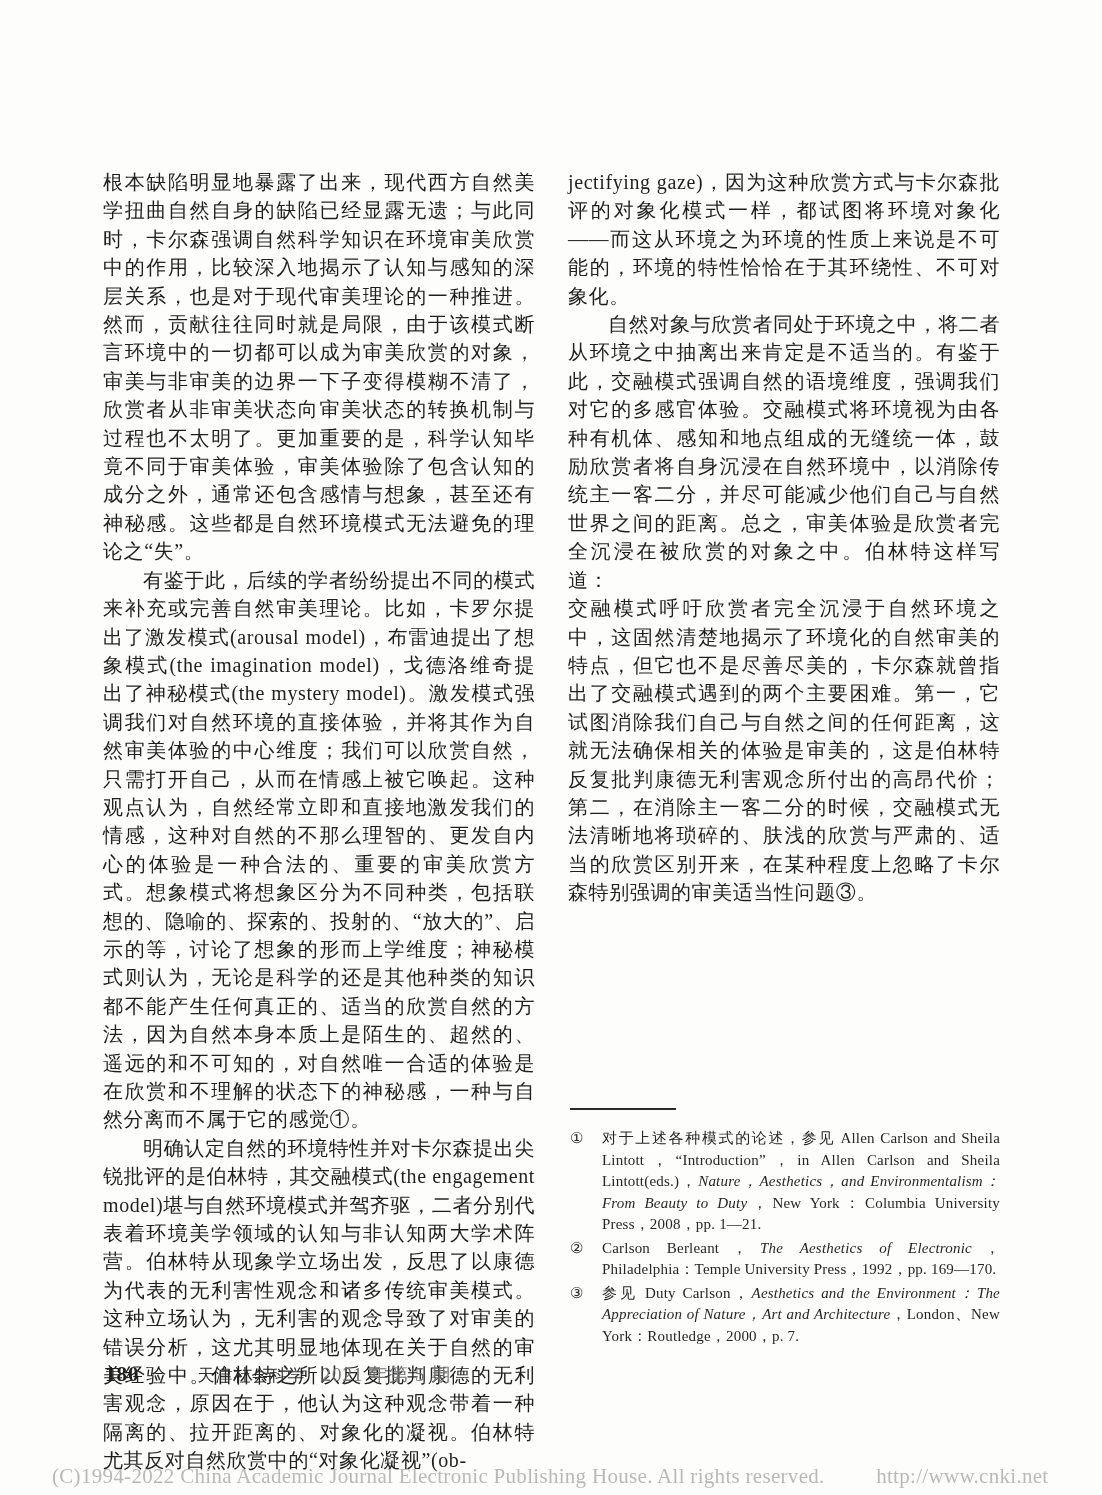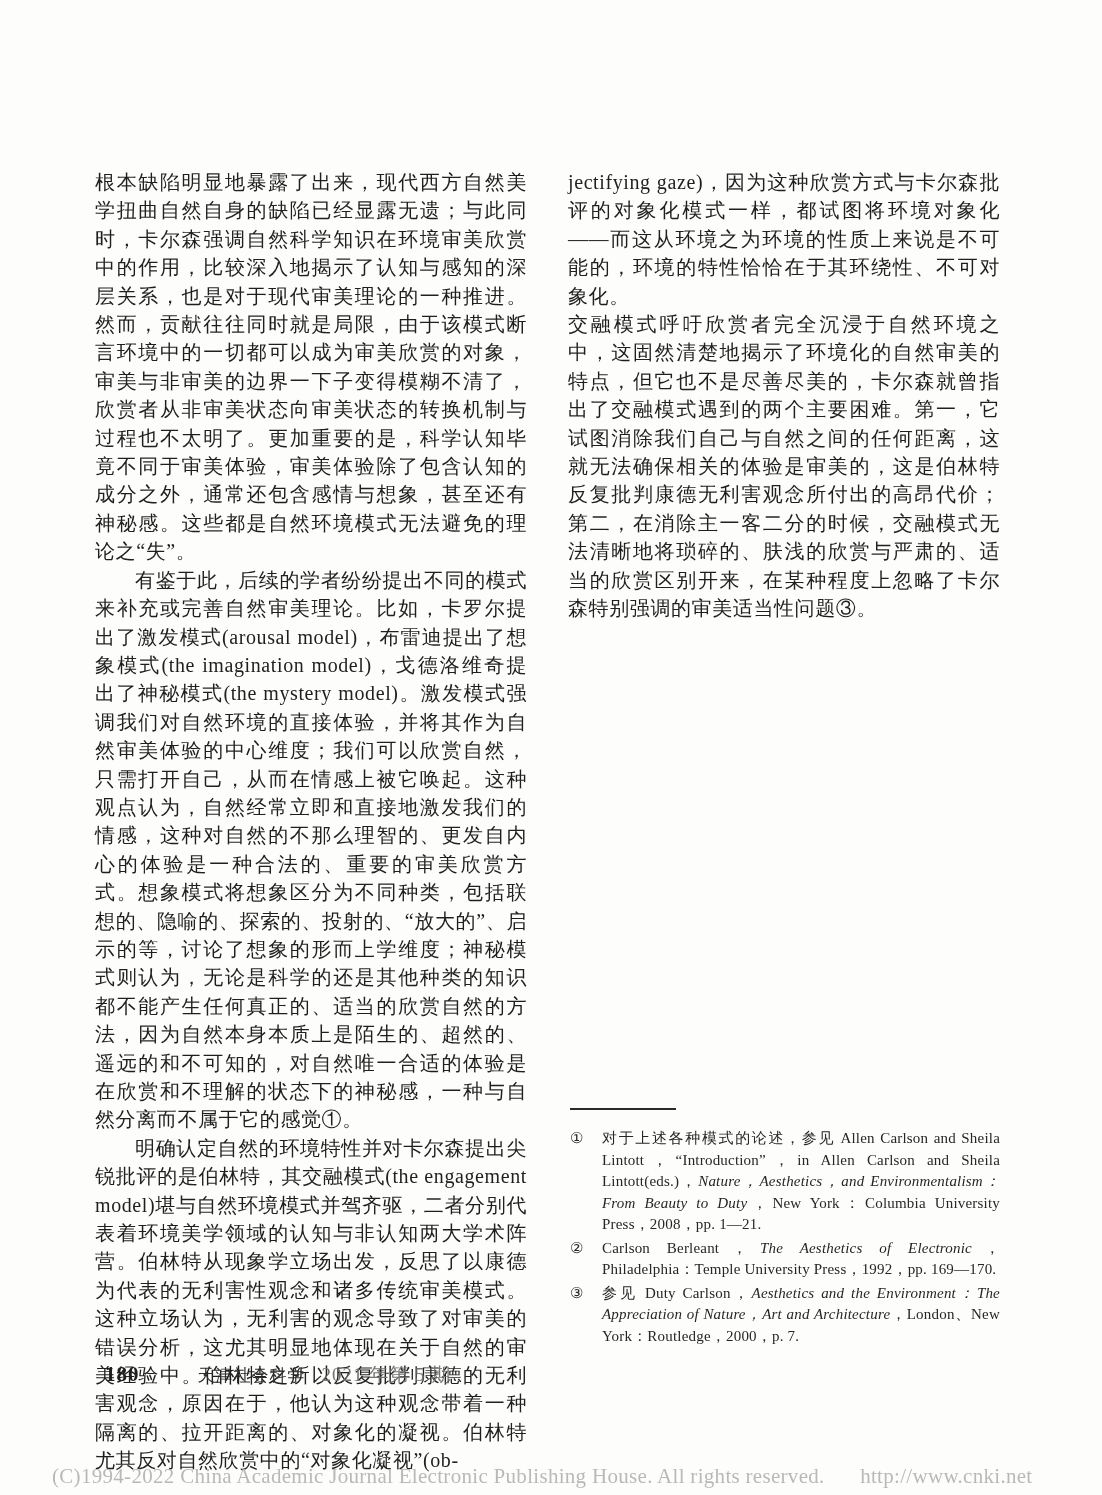--- a/index.html
+++ b/index.html
@@ -19,21 +19,21 @@
   .col {
     position: absolute;
     top: 168px;
     width: 432px;
     font-size: 20px;
     line-height: 28.4px;
     letter-spacing: 0.6px;
     text-align: justify;
     text-justify: inter-character;
   }
-  .col-left  { left: 95px; }
+  .col-left  { left: 103px; }
   .col-right { left: 568px; }
   .col p { margin: 0; }
   p.indent { text-indent: 2em; }
   .quote {
     margin: 0 0 0 42px;
     font-size: 19px;
     line-height: 28.4px;
   }
   .quote p { text-indent: 2em; }
   .footnote-separator {
@@ -95,35 +95,36 @@
   }
   .watermark {
     position: absolute;
     left: 52px;
     top: 1464px;
     font-size: 21px;
     color: #b9b9b9;
     letter-spacing: 0.3px;
     white-space: nowrap;
   }
-  .watermark .wm-url { margin-left: 30px; }
+  .watermark .wm-url { margin-left: 46px; }
 </style>
 </head>
 <body>
 
 <div class="page">
 
   <div class="col col-left">
     <p>根本缺陷明显地暴露了出来，现代西方自然美学扭曲自然自身的缺陷已经显露无遗；与此同时，卡尔森强调自然科学知识在环境审美欣赏中的作用，比较深入地揭示了认知与感知的深层关系，也是对于现代审美理论的一种推进。然而，贡献往往同时就是局限，由于该模式断言环境中的一切都可以成为审美欣赏的对象，审美与非审美的边界一下子变得模糊不清了，欣赏者从非审美状态向审美状态的转换机制与过程也不太明了。更加重要的是，科学认知毕竟不同于审美体验，审美体验除了包含认知的成分之外，通常还包含感情与想象，甚至还有神秘感。这些都是自然环境模式无法避免的理论之“失”。</p>
     <p class="indent">有鉴于此，后续的学者纷纷提出不同的模式来补充或完善自然审美理论。比如，卡罗尔提出了激发模式(arousal model)，布雷迪提出了想象模式(the imagination model)，戈德洛维奇提出了神秘模式(the mystery model)。激发模式强调我们对自然环境的直接体验，并将其作为自然审美体验的中心维度；我们可以欣赏自然，只需打开自己，从而在情感上被它唤起。这种观点认为，自然经常立即和直接地激发我们的情感，这种对自然的不那么理智的、更发自内心的体验是一种合法的、重要的审美欣赏方式。想象模式将想象区分为不同种类，包括联想的、隐喻的、探索的、投射的、“放大的”、启示的等，讨论了想象的形而上学维度；神秘模式则认为，无论是科学的还是其他种类的知识都不能产生任何真正的、适当的欣赏自然的方法，因为自然本身本质上是陌生的、超然的、遥远的和不可知的，对自然唯一合适的体验是在欣赏和不理解的状态下的神秘感，一种与自然分离而不属于它的感觉①。</p>
     <p class="indent">明确认定自然的环境特性并对卡尔森提出尖锐批评的是伯林特，其交融模式(the engagement model)堪与自然环境模式并驾齐驱，二者分别代表着环境美学领域的认知与非认知两大学术阵营。伯林特从现象学立场出发，反思了以康德为代表的无利害性观念和诸多传统审美模式。这种立场认为，无利害的观念导致了对审美的错误分析，这尤其明显地体现在关于自然的审美经验中。伯林特之所以反复批判康德的无利害观念，原因在于，他认为这种观念带着一种隔离的、拉开距离的、对象化的凝视。伯林特尤其反对自然欣赏中的“对象化凝视”(ob-</p>
   </div>
 
   <div class="col col-right">
     <p>jectifying gaze)，因为这种欣赏方式与卡尔森批评的对象化模式一样，都试图将环境对象化——而这从环境之为环境的性质上来说是不可能的，环境的特性恰恰在于其环绕性、不可对象化。</p>
+    <p class="indent">自然对象与欣赏者同处于环境之中，将二者从环境之中抽离出来肯定是不适当的。有鉴于此，交融模式强调自然的语境维度，强调我们对它的多感官体验。交融模式将环境视为由各种有机体、感知和地点组成的无缝统一体，鼓励欣赏者将自身沉浸在自然环境中，以消除传统主一客二分，并尽可能减少他们自己与自然世界之间的距离。总之，审美体验是欣赏者完全沉浸在被欣赏的对象之中。伯林特这样写道：</p>
     <p>交融模式呼吁欣赏者完全沉浸于自然环境之中，这固然清楚地揭示了环境化的自然审美的特点，但它也不是尽善尽美的，卡尔森就曾指出了交融模式遇到的两个主要困难。第一，它试图消除我们自己与自然之间的任何距离，这就无法确保相关的体验是审美的，这是伯林特反复批判康德无利害观念所付出的高昂代价；第二，在消除主一客二分的时候，交融模式无法清晰地将琐碎的、肤浅的欣赏与严肃的、适当的欣赏区别开来，在某种程度上忽略了卡尔森特别强调的审美适当性问题③。</p>
   </div>
 
   <div class="footnote-separator"></div>
 
   <div class="footnotes">
       <div class="footnote">
         <span class="fn-marker">①</span>
         <span class="fn-body"><span>对于上述各种模式的论述，参见 Allen Carlson and Sheila Lintott，“Introduction”，in Allen Carlson and Sheila Lintott(eds.)，</span><i>Nature，Aesthetics，and Environmentalism：From Beauty to Duty</i><span>，New York：Columbia University Press，2008，pp. 1—21.</span></span>
       </div>

